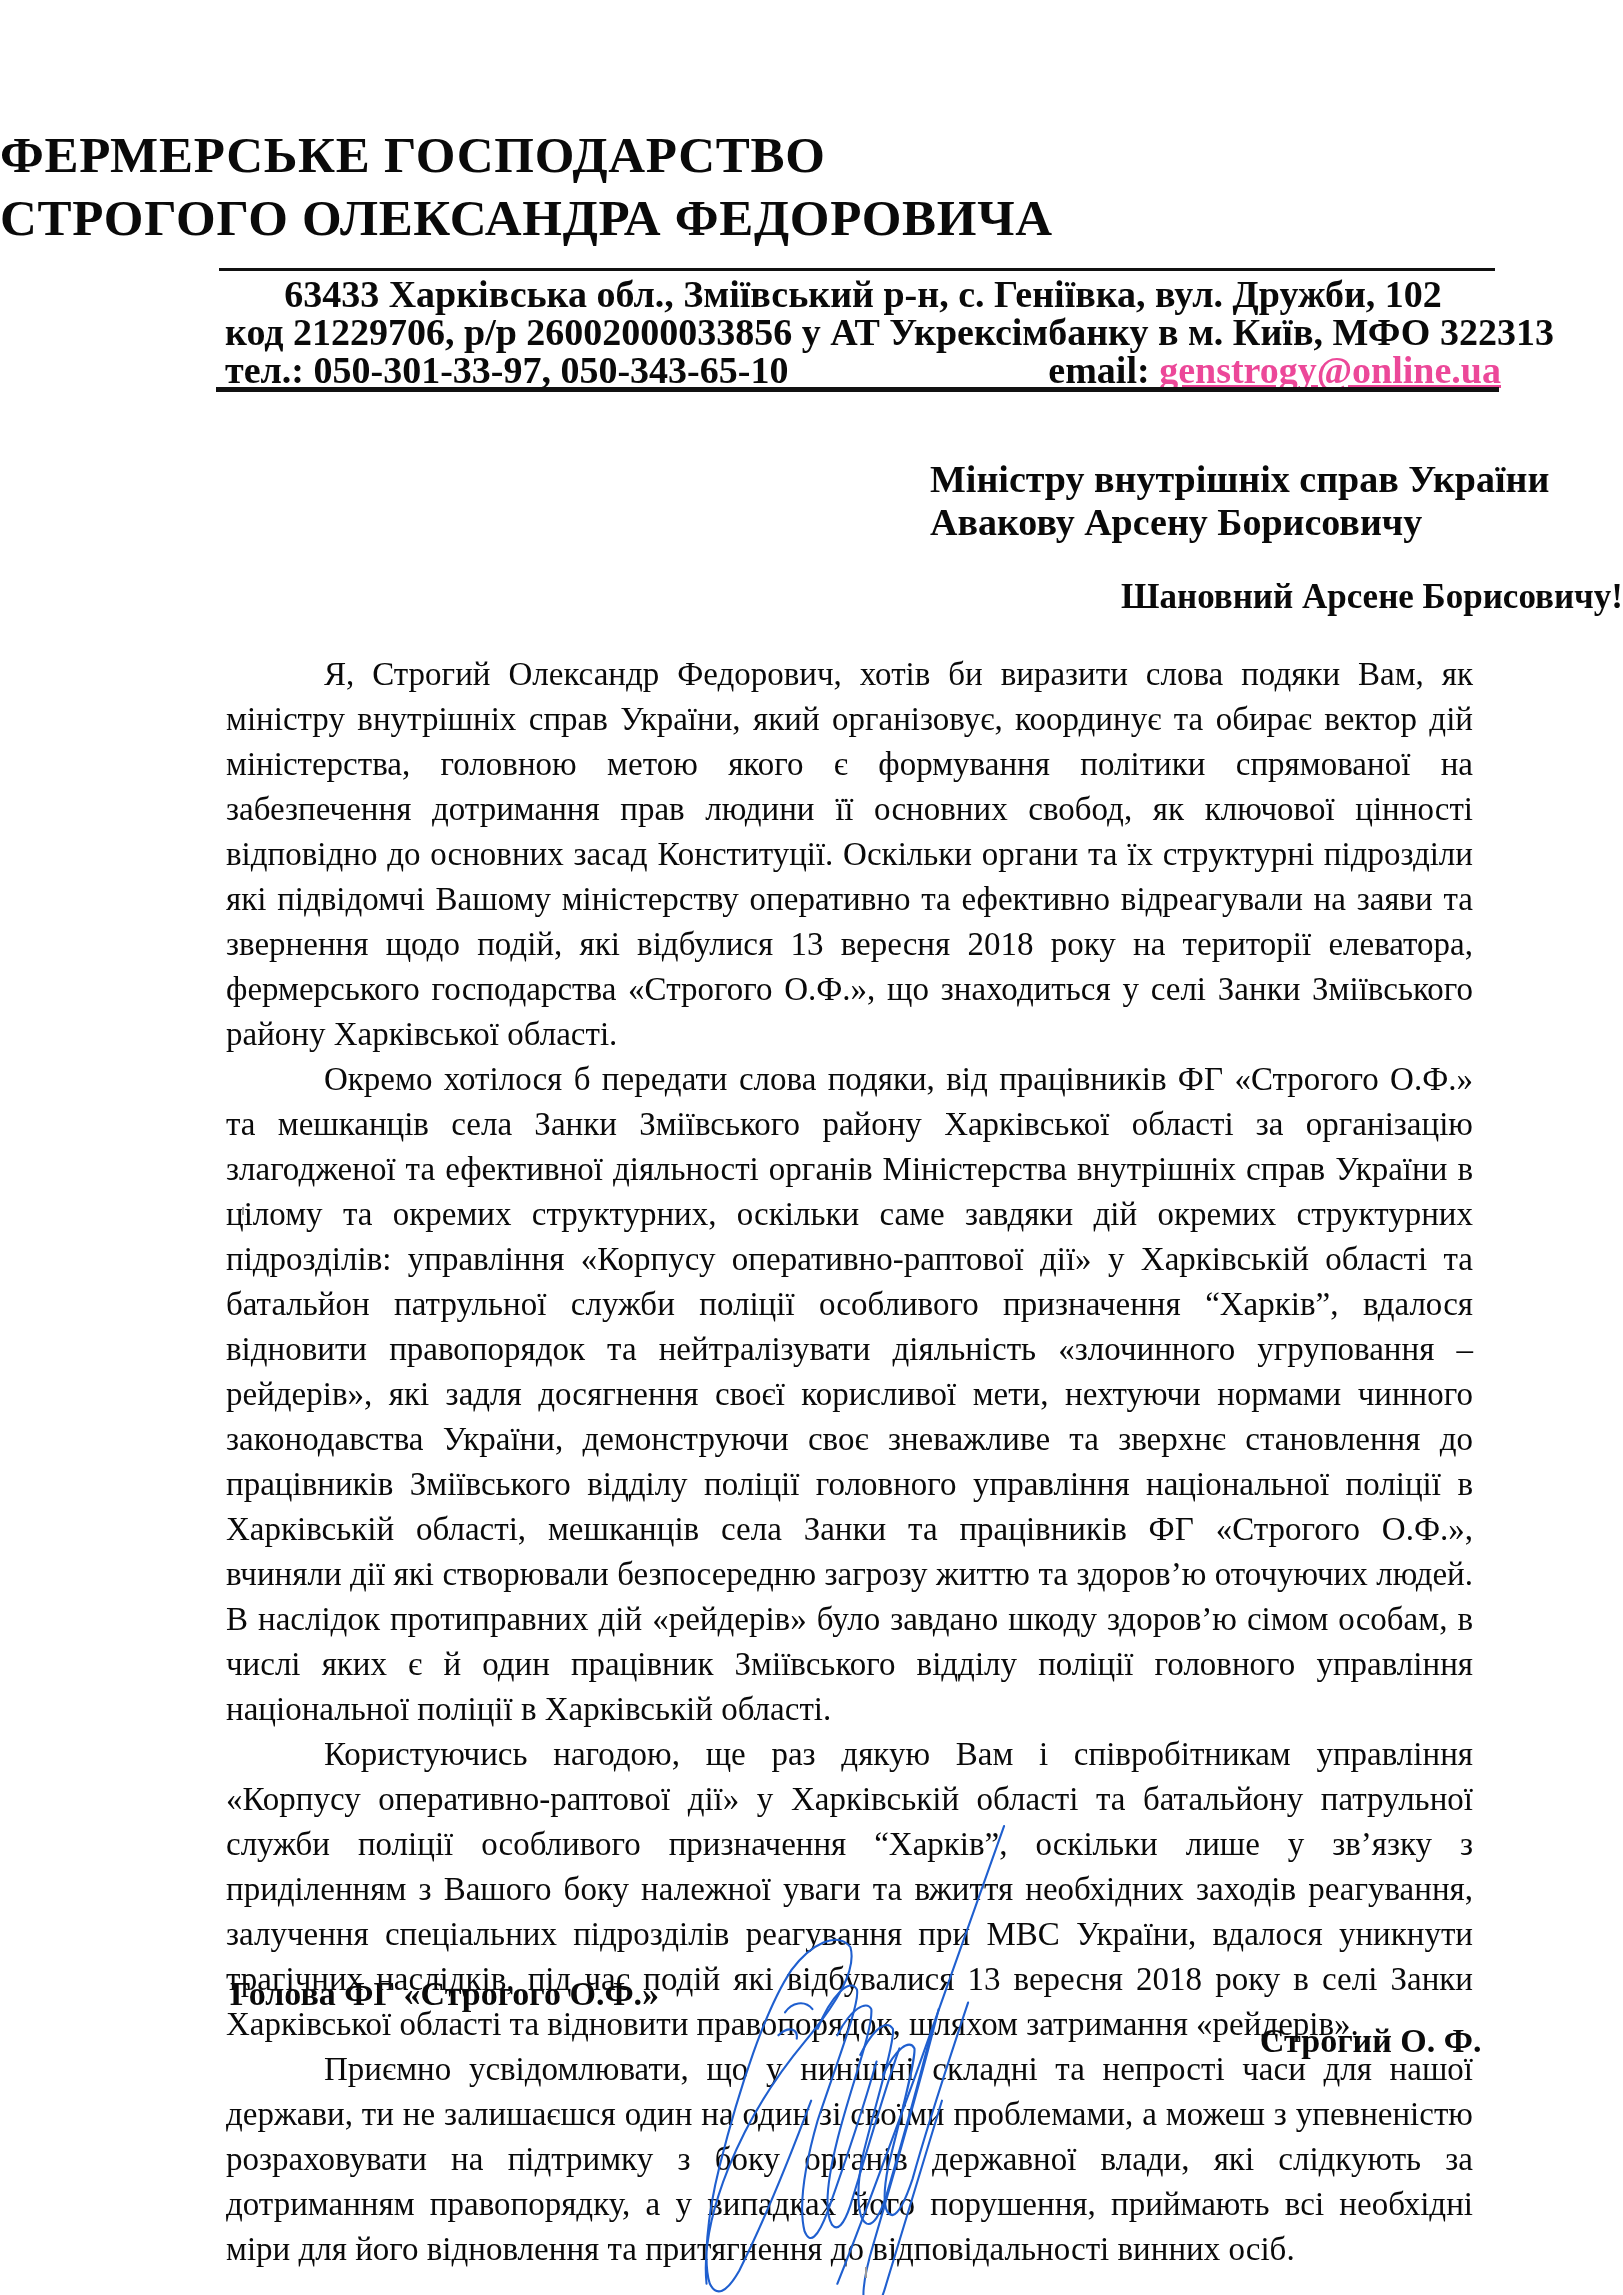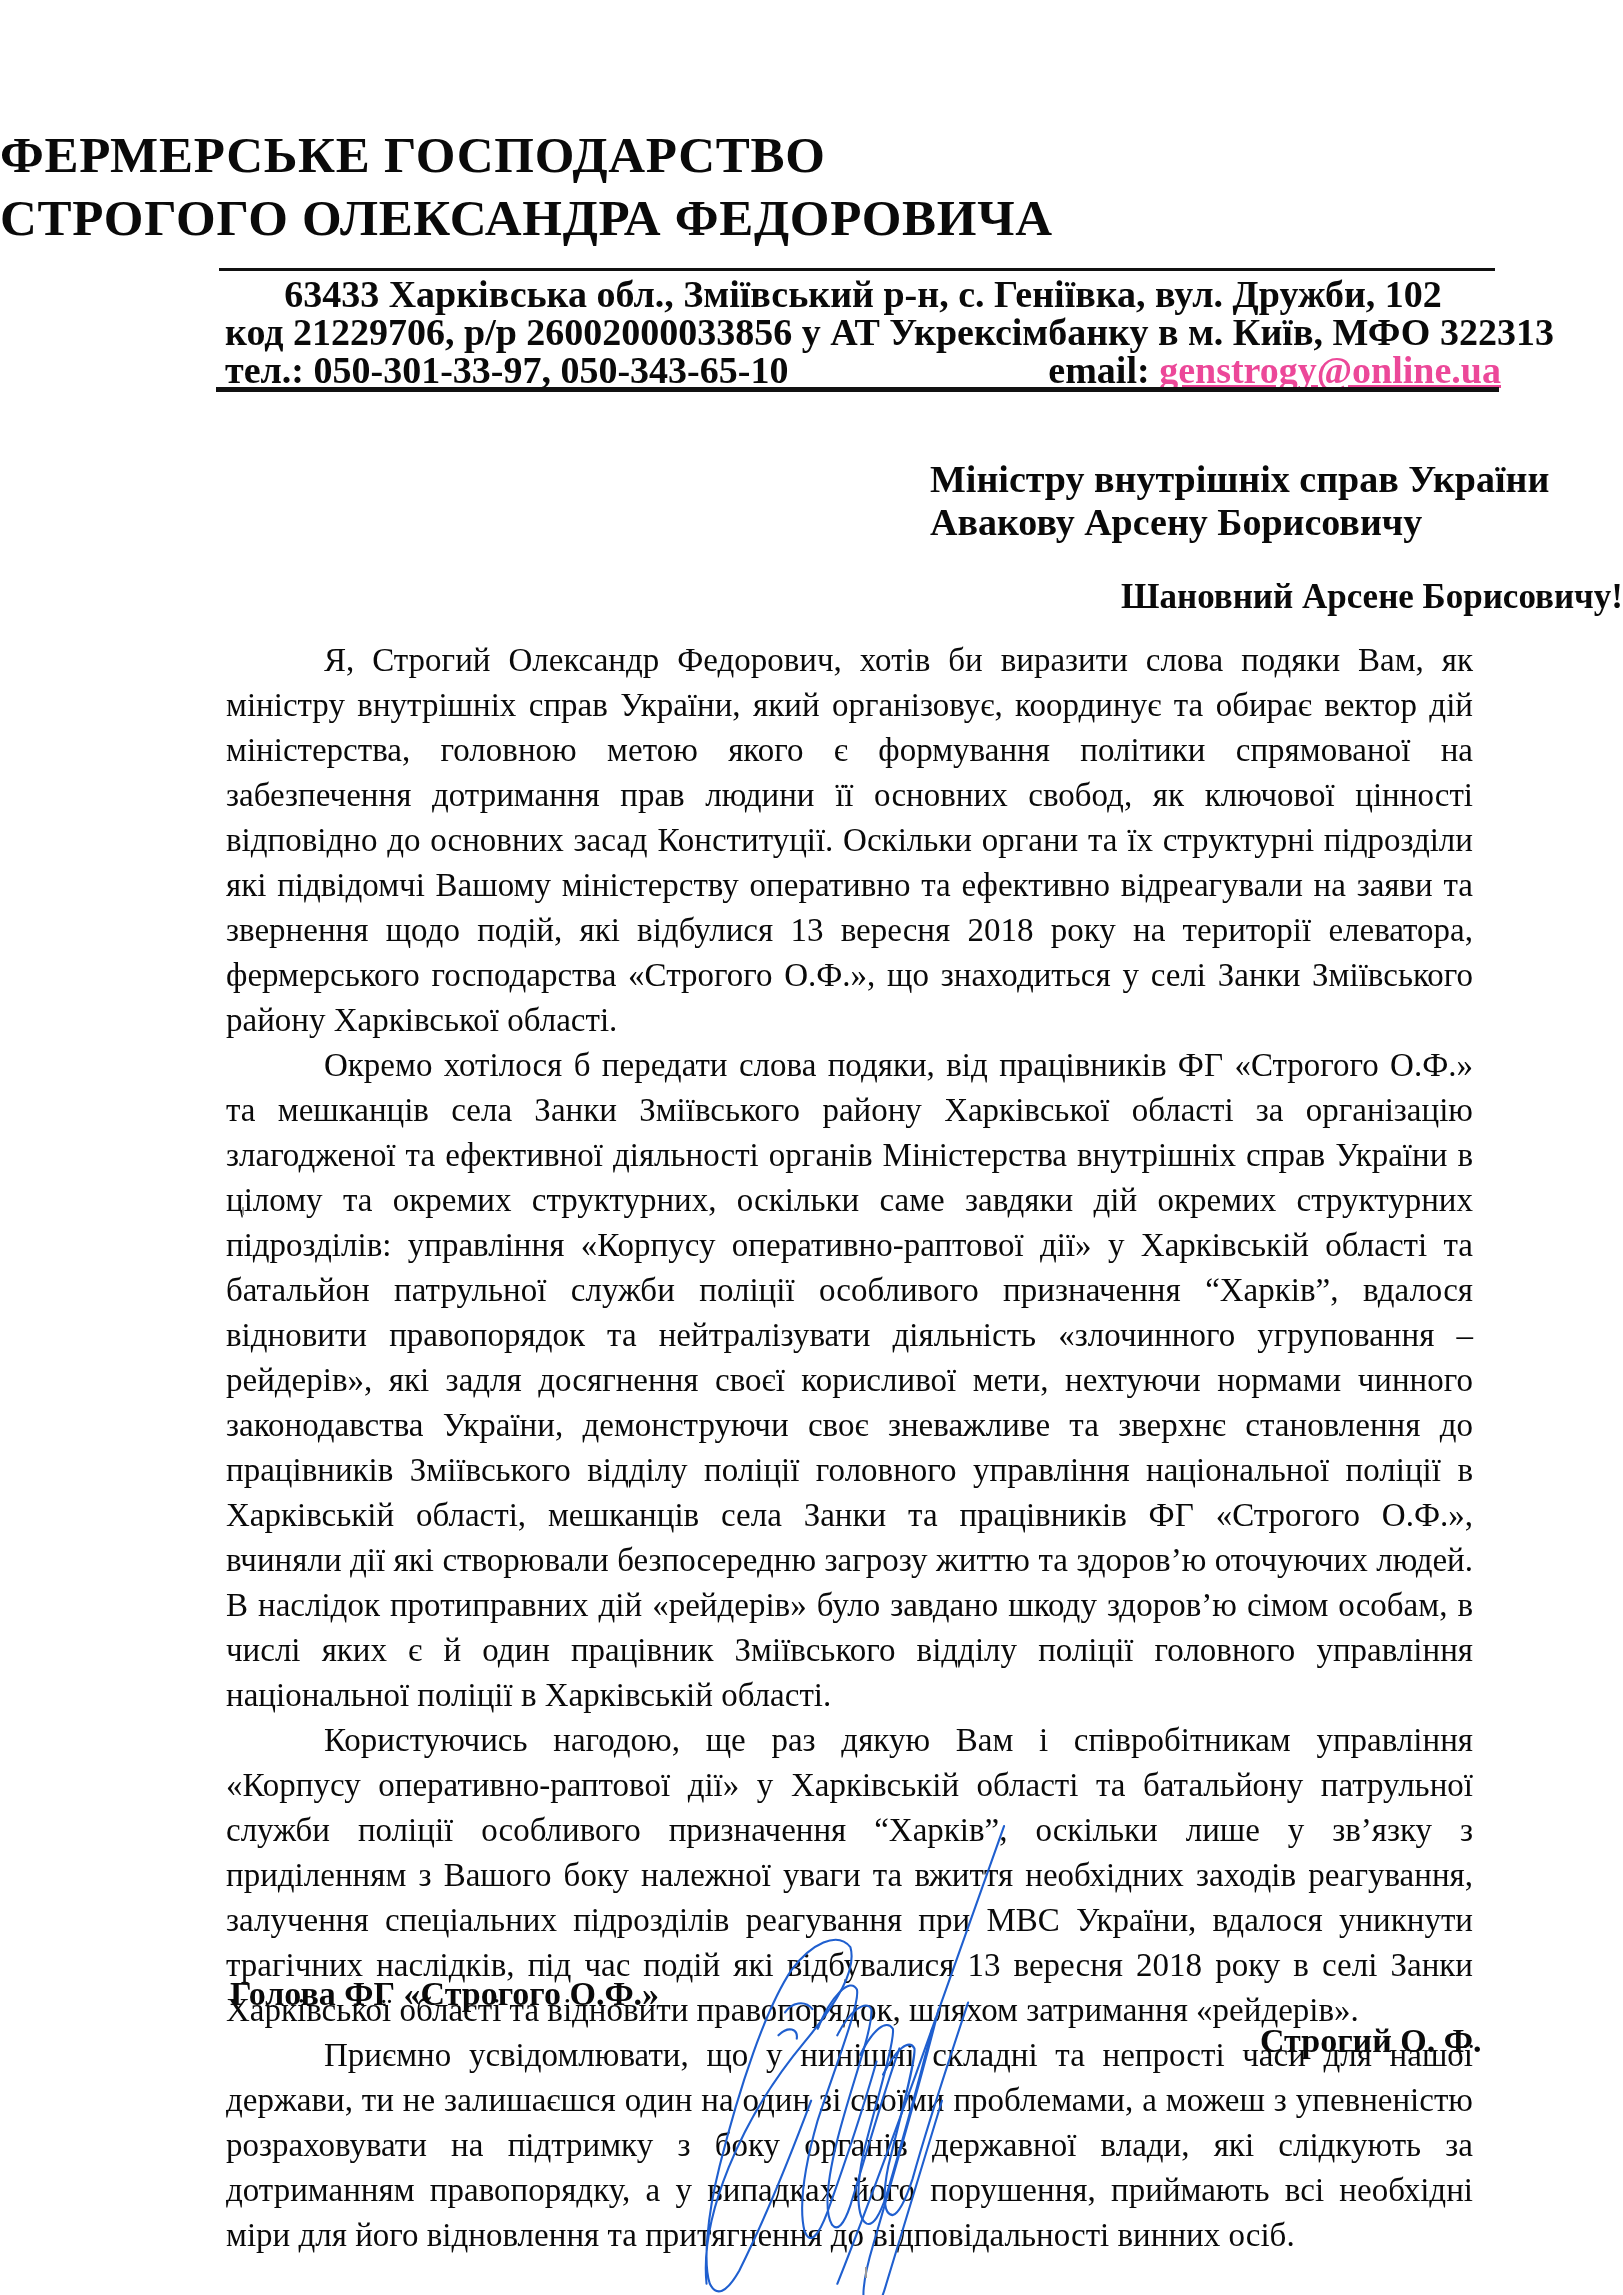--- a/index.html
+++ b/index.html
@@ -17,21 +17,21 @@
   .contact .line { text-align: center; white-space: nowrap; }
   .contact .line.split { display: flex; justify-content: space-between; }
   .contact a { color: #ec4899; text-decoration: underline; }
 
   .recipient { position: absolute; left: 898px; top: 458px; font-weight: bold;
     font-size: 38px; line-height: 43px; margin-left: 32px; }
 
   .salutation { position: absolute; left: 0; width: 1623px; top: 575px; text-align: right;
     font-weight: bold; font-size: 35px; line-height: 43px; }
 
-  .body { position: absolute; left: 226px; width: 1247px; top: 638px;
+  .body { position: absolute; left: 226px; width: 1247px; top: 652px;
     font-size: 33px; line-height: 45px; text-align: justify; }
   .body p { margin: 0; text-indent: 98px; }
 
   .closing { position: absolute; left: 230px; top: 1970px; font-weight: bold;
     font-size: 34px; line-height: 47px; }
   .signer { position: absolute; left: 1260px; top: 2017px; font-weight: bold;
     font-size: 34px; line-height: 47px; }
 
   .signature { position: absolute; left: 641px; top: 1813px; width: 458px; height: 510px; }
   .stray-mark { position: absolute; background: #999; width: 2px; height: 7.9px; }

